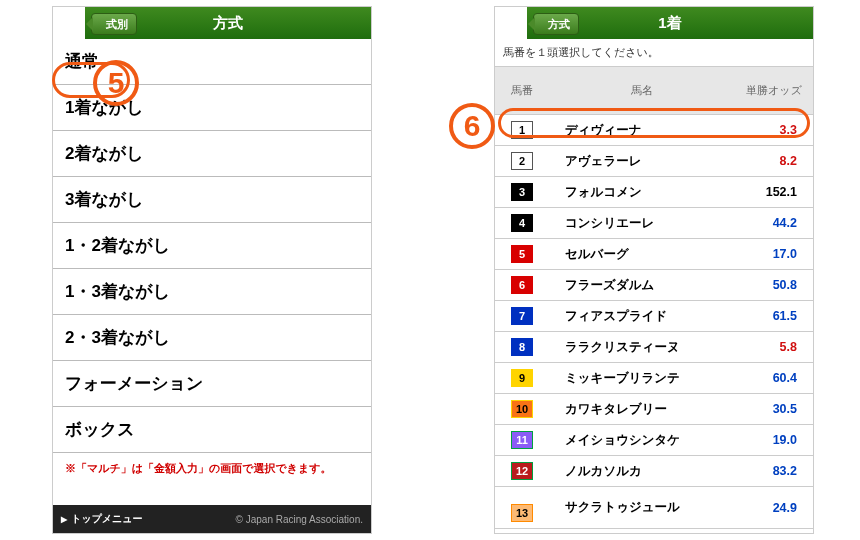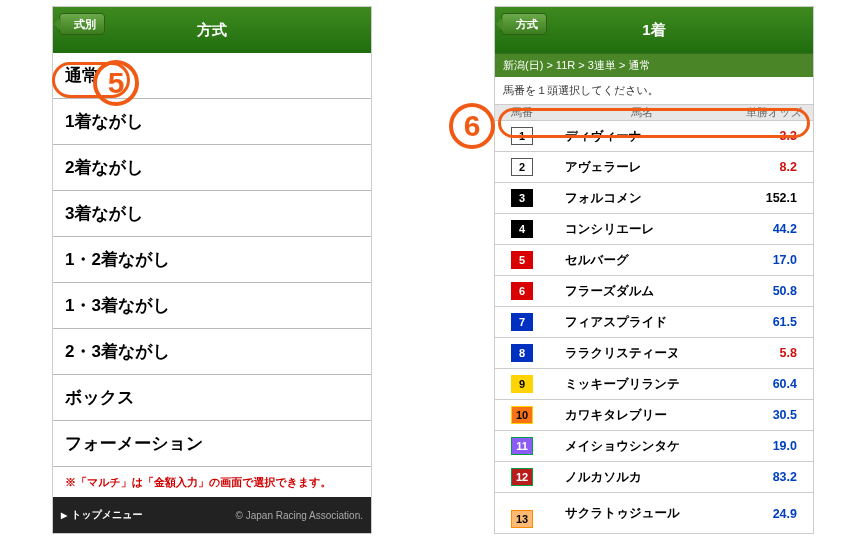--- a/index.html
+++ b/index.html
@@ -18,27 +18,28 @@
     background: #fff;
     overflow:hidden;
   }
   .phone.left  { left: 52px; top: 6px; height: 528px; }
   .phone.right { left: 494px; top: 6px; height: 528px; }
 
   
   .hdr {
     background: linear-gradient(#3f8a1f, #1f6d0e);
     color: #fff;
-    height: 46px;
+    height: 32px;
     position: relative;
     display: flex;
     align-items: center;
     justify-content: center;
     font-size: 15px;
     font-weight: 600;
+    margin-left: 32px;
   }
   .hdr .backbtn {
     position: absolute;
     left: 6px; top: 6px;
     height: 22px;
     padding: 0 8px 0 14px;
     font-size: 11px;
     color: #fff;
     background: linear-gradient(#6ba94a,#3b7c1d);
     border: 1px solid #2c5e14;
@@ -75,21 +76,21 @@
   .note {
     font-size:11px;
     color:#d00000;
     font-weight:600;
     padding:8px 12px;
   }
   
   .ftr {
     position:absolute;
     left:0;right:0;bottom:0;
-    height:36px;
+    height:28px;
     background:#222;
     color:#fff;
     font-size:10px;
     display:flex;
     align-items:center;
     justify-content:space-between;
     padding:4px 8px;
   }
   .ftr .tm { font-weight:600; }
   .ftr .cp { color:#aaa; }
@@ -97,21 +98,21 @@
 
   
   .instr { font-size:11px; padding:6px 8px; color:#333; }
   .table-hdr{
     display:flex;
     font-size:11px;
     color:#666;
     background:#e7e7e7;
     border-top:1px solid #ccc;
     border-bottom:1px solid #ccc;
-    padding:0 0;
+    padding:16px 0;
   }
   .table-hdr .c1{ width:54px; text-align:center;}
   .table-hdr .c2{ flex:1; text-align:center;}
   .table-hdr .c3{ width:78px; text-align:center;}
   .horse-list{ }
   .hrow{
     display:flex;
     align-items:center;
     border-bottom:1px solid #ccc;
     font-size:12.5px;
@@ -166,38 +167,37 @@
     <span>方式</span>
   </div>
   <div class="menu" id="left-menu">
       <div class="row">通常</div>
       <div class="row">1着ながし</div>
       <div class="row">2着ながし</div>
       <div class="row">3着ながし</div>
       <div class="row">1・2着ながし</div>
       <div class="row">1・3着ながし</div>
       <div class="row">2・3着ながし</div>
+      <div class="row">フォーメーション</div>
       <div class="row">ボックス</div>
-      <div class="row">フォーメーション</div>
     </div>
   <div class="note">※「マルチ」は「金額入力」の画面で選択できます。</div>
   <div class="ftr">
     <span class="tm"><span class="tri">▶</span><span>トップメニュー</span></span>
     <span class="cp">© Japan Racing Association.</span>
   </div>
 </div>
 
 <div class="phone right">
   <div class="hdr">
     <div class="backbtn">
       <span>方式</span>
     </div>
     <span>1着</span>
   </div>
-  <div class="crumb">新潟(日) &gt; 11R &gt; 3連単 &gt; 通常</div>
   <div class="instr">馬番を１頭選択してください。</div>
   <div class="table-hdr">
     <div class="c1">馬番</div>
     <div class="c2">馬名</div>
     <div class="c3">単勝オッズ</div>
   </div>
   <div class="horse-list" id="horse-list">
       <div class="hrow">
         <div class="numwrap">
           <div class="numbox" style="background: rgb(255, 255, 255); color: rgb(0, 0, 0); border-color: rgb(85, 85, 85);">1</div>

